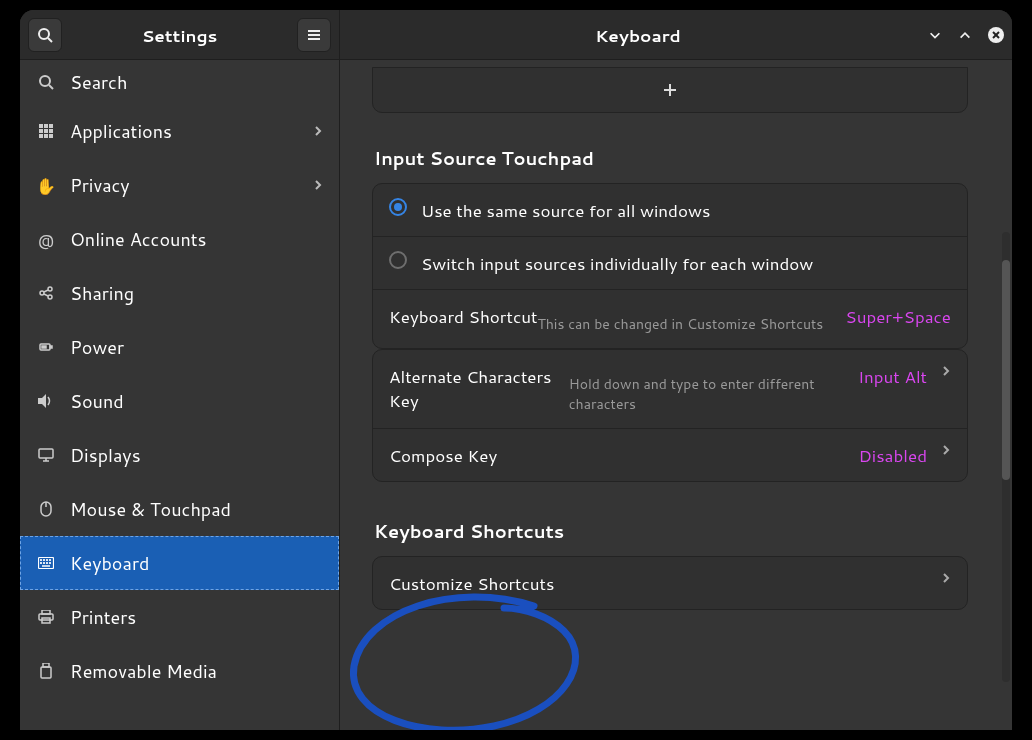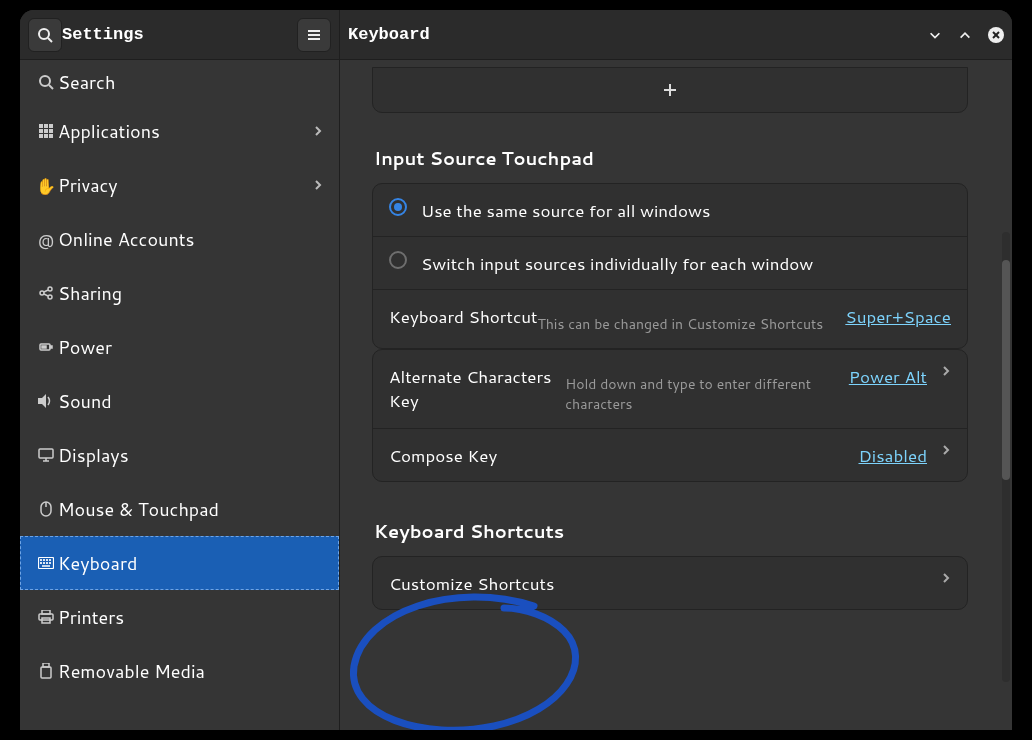--- a/index.html
+++ b/index.html
@@ -2,49 +2,49 @@
 <html><head>
 <meta charset="utf-8">
 <style>
   * { box-sizing: border-box; margin: 0; padding: 0; font-family: "Cantarell", "Ubuntu", "Noto Sans", sans-serif; }
   html, body { width: 1032px; height: 740px; background: #000; overflow: hidden; }
   .window { position: absolute; top: 10px; left: 20px; width: 992px; height: 720px; background: #353535; border-radius: 14px 14px 0 0; overflow: hidden; display: flex; flex-direction: column; box-shadow: 0 0 0 1px #000; }
   .headerbar { height: 50px; display: flex; background: #2b2b2b; border-bottom: 1px solid #1e1e1e; }
   .hb-left { width: 320px; display: flex; align-items: center; padding: 0 8px; border-right: 1px solid #1e1e1e; }
   .hb-right { flex: 1; display: flex; align-items: center; padding: 0 8px; position: relative; }
   .hb-btn { width: 34px; height: 34px; border-radius: 6px; background: #3a3a3a; border: 1px solid #212121; display: flex; align-items: center; justify-content: center; cursor: pointer; color: #eee; }
-  .hb-title { flex: 1; text-align: left; color: #fff; font-weight: 700; font-size: 17px; font-family: Liberation Mono, monospace; }
+  .hb-title { flex: 1; text-align: center; color: #fff; font-weight: 700; font-size: 17px; }
   .hb-icons-right { display: flex; align-items: center; gap: 16px; margin-left: auto; color: #eee; }
   .chev { width: 14px; height: 14px; }
   .close-circle { width: 16px; height: 16px; border-radius: 50%; background: #eee; color: #222; display: flex; align-items: center; justify-content: center; font-size: 11px; font-weight: 700; }
   .body { flex: 1; display: flex; min-height: 0; }
   .sidebar { width: 320px; background: #353535; border-right: 1px solid #1e1e1e; overflow: hidden; }
   .side-item { height: 54px; display: flex; align-items: center; padding: 0 16px 0 14px; color: #fff; font-size: 18px; cursor: pointer; }
   .side-item.selected { background: #1a5fb4; }
   .side-item.selected-ring { outline: 1px dashed #6fa5e6; outline-offset: -1px; }
   .side-icon { width: 24px; display: flex; align-items: center; justify-content: center; color: #ccc; font-size: 16px; }
-  .side-label { flex: 1; }
+  .side-label { margin-left: 12px; flex: 1; }
   .side-chev { color: #bbb; }
   .main { flex: 1; background: #353535; overflow-y: auto; position: relative; }
   .main-inner { padding: 0 44px 40px 32px; }
   .scrollbar-track { position: absolute; right: 2px; top: 172px; width: 8px; height: 450px; background: #2e2e2e; border-radius: 4px; }
   .scrollbar-thumb { position: absolute; right: 2px; top: 200px; width: 8px; height: 220px; background: #555; border-radius: 4px; }
   .add-row { height: 46px; margin-top: 7px; border: 1px solid #232323; border-radius: 0 0 10px 10px; background: #303030; display: flex; align-items: center; justify-content: center; color: #ddd; cursor: pointer; }
   .section-title { color: #fff; font-weight: 700; font-size: 18px; margin: 32px 0 12px 2px; }
   .panel { border: 1px solid #232323; border-radius: 10px; background: #303030; overflow: hidden; }
   .row { display: flex; align-items: flex-start; padding: 14px 16px; border-top: 1px solid #232323; }
   .row:first-child { border-top: none; }
   .row.clickable { cursor: pointer; }
   .radio { width: 18px; height: 18px; border-radius: 50%; border: 2px solid #6e6e6e; margin-right: 14px; display: flex; align-items: center; justify-content: center; flex-shrink: 0; }
   .radio.checked { border-color: #3584e4; }
   .radio.checked::after { content: ""; width: 8px; height: 8px; border-radius: 50%; background: #3584e4; }
   .row-text { color: #fff; font-size: 17px; }
   .row-sub { color: #9a9a9a; font-size: 14px; margin-top: 10px; }
   .row-main { display: flex; flex-direction: row; flex: 1; }
-  .row-value { color: #7dd3fc; font-size: 17px; margin-left: auto; text-decoration: underline; }
+  .row-value { color: #d946ef; font-size: 17px; margin-left: auto; }
   .row-chev { color: #aaa; margin-left: 14px; }
   .annotation { position: absolute; pointer-events: none; z-index: 50; }
   svg { display: block; }
 </style>
 </head>
 <body>
 
 <div class="window">
   <div class="headerbar">
     <div class="hb-left">
@@ -243,21 +243,21 @@
             <div class="row-value">Super+Space</div>
           </div>
         </div>
 
         <div class="panel">
           <div class="row clickable">
             <div class="row-main">
               <div class="row-text">Alternate Characters Key</div>
               <div class="row-sub">Hold down and type to enter different characters</div>
             </div>
-            <div class="row-value">Power Alt</div>
+            <div class="row-value">Input Alt</div>
             <span class="row-chev">
                 <svg width="10" height="14" viewBox="0 0 10 14" fill="none" stroke="#aaa" stroke-width="2">
                   <polyline points="3,3 7,7 3,11"></polyline>
                 </svg>
               </span>
           </div>
           <div class="row clickable">
             <div class="row-main">
               <div class="row-text">Compose Key</div>
             </div>

